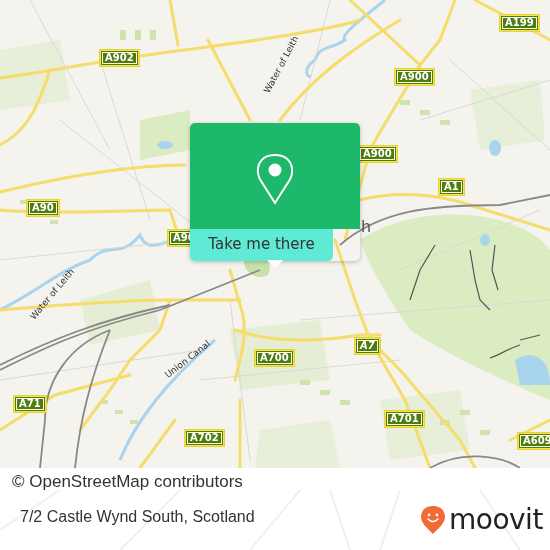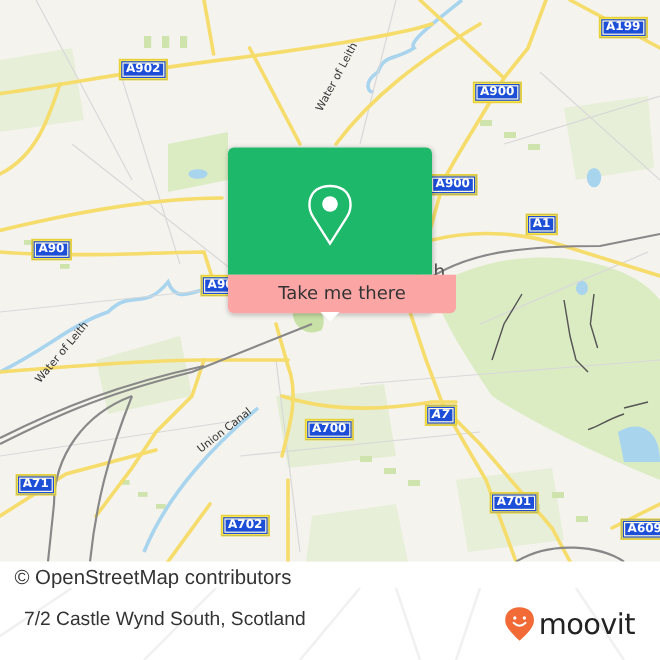--- a/index.html
+++ b/index.html
@@ -1,29 +1,29 @@
 <!DOCTYPE html>
 <html><head>
 <meta charset="utf-8">
 <style>
   html, body { margin:0; padding:0; }
   body { width:550px; height:550px; position:relative; overflow:hidden; background:#ffffff; font-family:"DejaVu Sans", sans-serif; }
   .map { position:absolute; left:0; top:0; width:550px; height:468px; background:#f4f3ee; overflow:hidden; }
   .map svg { position:absolute; left:0; top:0; }
-  .road-label { position:absolute; background:#1d4ed8; border:1.5px solid #f7e34a; outline:1px solid #fffbe0; outline-offset:-3px; color:#fff; font-size:10px; font-weight:bold; padding:1px 4px; line-height:12px; box-shadow:0 0 0 1px #e8d13a; }
+  .road-label { position:absolute; background:#4d7c0f; border:1.5px solid #f7e34a; outline:1px solid #fffbe0; outline-offset:-3px; color:#fff; font-size:10px; font-weight:bold; padding:1px 4px; line-height:12px; box-shadow:0 0 0 1px #e8d13a; }
   .place-label { position:absolute; font-size:9px; color:#333; white-space:nowrap; }
   .attrib { position:absolute; left:0; top:470px; width:275px; height:20px; background:rgba(255,255,255,0.75); }
   .attrib span { position:absolute; left:12px; top:2px; font-family:"Liberation Sans", sans-serif; font-size:17px; color:#333; }
   .footer { position:absolute; left:0; top:490px; width:550px; height:60px; background:#ffffff; }
   .address { position:absolute; left:20px; top:508px; font-family:"Liberation Sans", sans-serif; font-size:16px; color:#333; }
   .logo { position:absolute; left:420px; top:505px; height:30px; display:flex; align-items:center; }
-  .logo-text { font-family:"DejaVu Sans", sans-serif; font-size:24px; color:#222; letter-spacing:-0.5px; margin-left:3px; line-height:24px; }
+  .logo-text { font-family:"DejaVu Sans", sans-serif; font-size:28px; color:#222; letter-spacing:-0.5px; margin-left:3px; line-height:24px; }
   .popup { position:absolute; left:190px; top:123px; width:170px; height:138px; border-radius:5px; overflow:visible; box-shadow:0 1px 4px rgba(0,0,0,0.25); }
   .popup-top { position:absolute; left:0; top:0; width:170px; height:106px; background:#1db86a; border-radius:5px 5px 0 0; }
-  .popup-bottom { position:absolute; left:0; top:106px; width:190px; height:32px; background:#fca5a5; border-radius:0 0 5px 5px; cursor:pointer; }
+  .popup-bottom { position:absolute; left:0; top:106px; width:143px; height:32px; background:#5eead4; border-radius:0 0 5px 5px; cursor:pointer; }
   .popup-bottom span { display:block; text-align:center; line-height:30px; font-size:15px; color:#333; }
   .popup-tail { position:absolute; left:77px; top:137px; width:0; height:0; border-left:8px solid transparent; border-right:8px solid transparent; border-top:8px solid #fff; }
 </style>
 </head>
 <body>
 
 <div class="map">
   <svg width="550" height="468" viewBox="0 0 550 468">
 
     <g fill="#d9ebbe" opacity="0.9">
@@ -133,21 +133,21 @@
   <div class="road-label" style="left:500px;top:15px;">A199</div>
   <div class="road-label" style="left:395px;top:69px;">A900</div>
   <div class="road-label" style="left:358px;top:146px;">A900</div>
   <div class="road-label" style="left:27px;top:200px;">A90</div>
   <div class="road-label" style="left:168px;top:230px;">A90</div>
   <div class="road-label" style="left:439px;top:179px;">A1</div>
   <div class="road-label" style="left:355px;top:338px;font-style:italic;">A7</div>
   <div class="road-label" style="left:255px;top:350px;">A700</div>
   <div class="road-label" style="left:14px;top:396px;">A71</div>
   <div class="road-label" style="left:185px;top:430px;">A702</div>
-  <div class="road-label" style="left:409px;top:411px;">A701</div>
+  <div class="road-label" style="left:385px;top:411px;">A701</div>
   <div class="road-label" style="left:518px;top:433px;">A6095</div>
 
   <div class="place-label" style="left:262px;top:90px;transform:rotate(-62deg);transform-origin:left top;">Water of Leith</div>
   <div class="place-label" style="left:28px;top:315px;transform:rotate(-50deg);transform-origin:left top;">Water of Leith</div>
   <div class="place-label" style="left:163px;top:372px;transform:rotate(-38deg);transform-origin:left top;">Union Canal</div>
   <div class="place-label" style="left:361px;top:217px;font-size:16px;color:#555;">h</div>
 
   <div class="popup">
     <div class="popup-top">
       <svg width="40" height="54" viewBox="0 0 40 54" style="position:absolute;left:65px;top:30px;">

